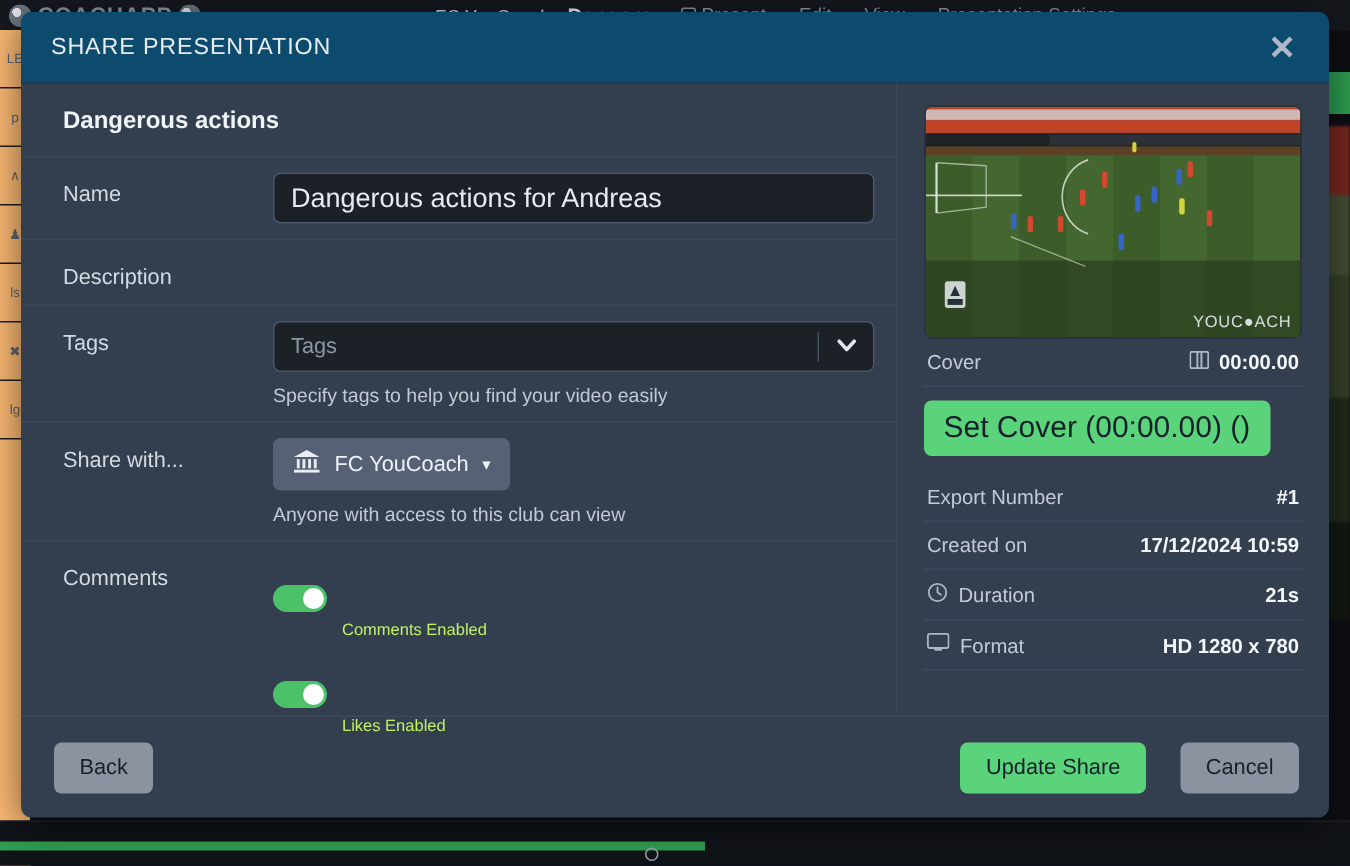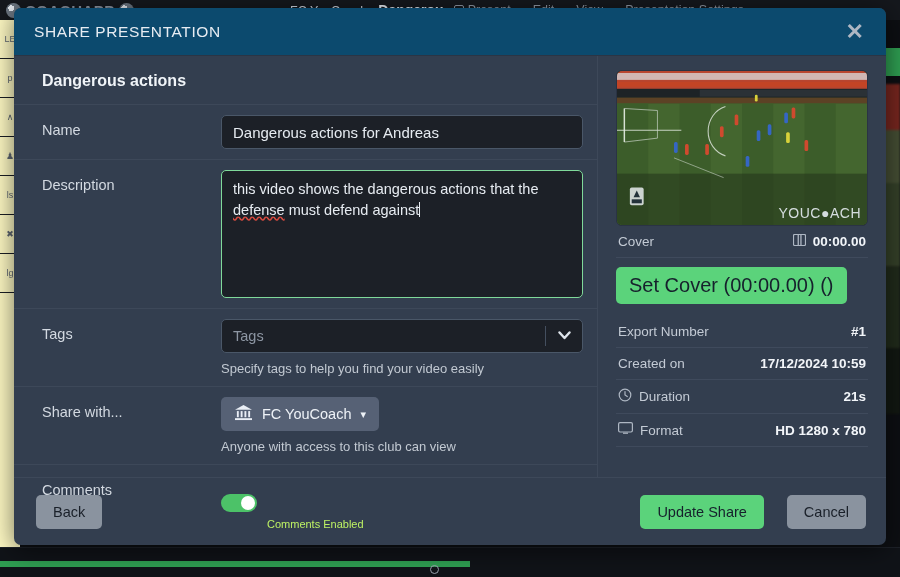--- a/index.html
+++ b/index.html
@@ -66,21 +66,21 @@
     width: 10px; height: 10px;
     border: 1px solid #8e97a3;
     border-radius: 2px;
     margin-right: 4px;
     vertical-align: -1px;
   }
   .bg-left-rail {
     position: absolute;
     top: 20px; left: 0;
     width: 20px; bottom: 0;
-    background: #fef9c3;
+    background: #fdba74;
     color: #5e6670;
     font-size: 9px;
   }
   .bg-left-rail div {
     padding: 14px 2px;
     border-bottom: 1px solid #1b1e24;
     text-align: center;
   }
   .bg-green-btn {
     position: absolute;
@@ -180,40 +180,39 @@
     color: #f0f4f8;
     font-size: 16px;
     font-weight: bold;
     padding: 0 0 14px 28px;
   }
 
   .frow {
     display: flex;
     padding: 10px 14px 10px 28px;
     border-top: 1px solid #3d4859;
-    gap: 39px;
   }
   .frow.first { border-top: 1px solid #3d4859; }
   .flabel {
     width: 140px;
     flex: none;
     color: #d3d9e1;
     font-size: 14.5px;
     padding-top: 7px;
   }
   .fctl { flex: 1; }
 
   .text-input {
     width: 100%;
     height: 34px;
     background: #1c2027;
     border: 1px solid #4a5768;
     border-radius: 5px;
     color: #e6ebf1;
-    font-size: 15px;
+    font-size: 18px;
     font-family: "Liberation Sans", sans-serif;
     padding: 0 11px;
     outline: none;
   }
   .misspell {
     text-decoration: underline wavy #d84a3f;
     text-decoration-skip-ink: none;
   }
   .ta-display {
     width: 100%;
@@ -440,23 +439,20 @@
 
       <div class="frow first">
         <div class="flabel">Name</div>
         <div class="fctl">
           <input class="text-input" type="text" value="Dangerous actions for Andreas" style="">
         </div>
       </div>
 
       <div class="frow">
         <div class="flabel">Description</div>
-        <div class="fctl">
-          <div class="ta-display"><span>this video shows the dangerous actions that the </span><span class="misspell">defense</span><span> must defend against</span><span class="caret"></span></div>
-        </div>
       </div>
 
       <div class="frow">
         <div class="flabel">Tags</div>
         <div class="fctl">
           <div class="select-wrap">
             <div class="select-placeholder">Tags</div>
             <div class="select-sep"></div>
             <div class="select-caret">
               <svg width="13" height="9" viewBox="0 0 13 9" aria-hidden="true">
@@ -542,21 +538,21 @@
             <rect x="140" y="86" width="4" height="11" rx="1.6"></rect>
           </g>
           <g fill="#d8d23a">
             <rect x="184" y="62" width="4" height="11" rx="1.6"></rect>
             <rect x="150" y="24" width="3" height="7" rx="1.4"></rect>
           </g>
           <rect x="14" y="118" width="15" height="18" rx="2" fill="#e8ecef" opacity="0.85"></rect>
           <path d="M21.5 121 L25 128 H18 Z" fill="#23313a"></path>
           <rect x="16" y="130" width="11" height="4" fill="#23313a"></rect>
         </svg>
-        <div style="position:absolute;right:6px;bottom:4px;color:#e7edf3;font-size:14px;letter-spacing:.5px;opacity:.9">YOUC●ACH</div>
+        <div style="position:absolute;right:6px;bottom:4px;color:#e7edf3;font-size:11px;letter-spacing:.5px;opacity:.9">YOUC●ACH</div>
       </div>
 
       <div class="info-row">
         <span class="lbl">Cover</span>
         <span class="val">
           <span class="ico">
             <svg width="13" height="12" viewBox="0 0 13 12" aria-hidden="true">
               <rect x="0.5" y="0.5" width="12" height="11" rx="1.2" fill="none" stroke="#aeb7c3" stroke-width="1.2"></rect>
               <rect x="4.6" y="0.5" width="1.3" height="11" fill="#aeb7c3"></rect>
               <rect x="7.3" y="0.5" width="1.3" height="11" fill="#aeb7c3"></rect>

